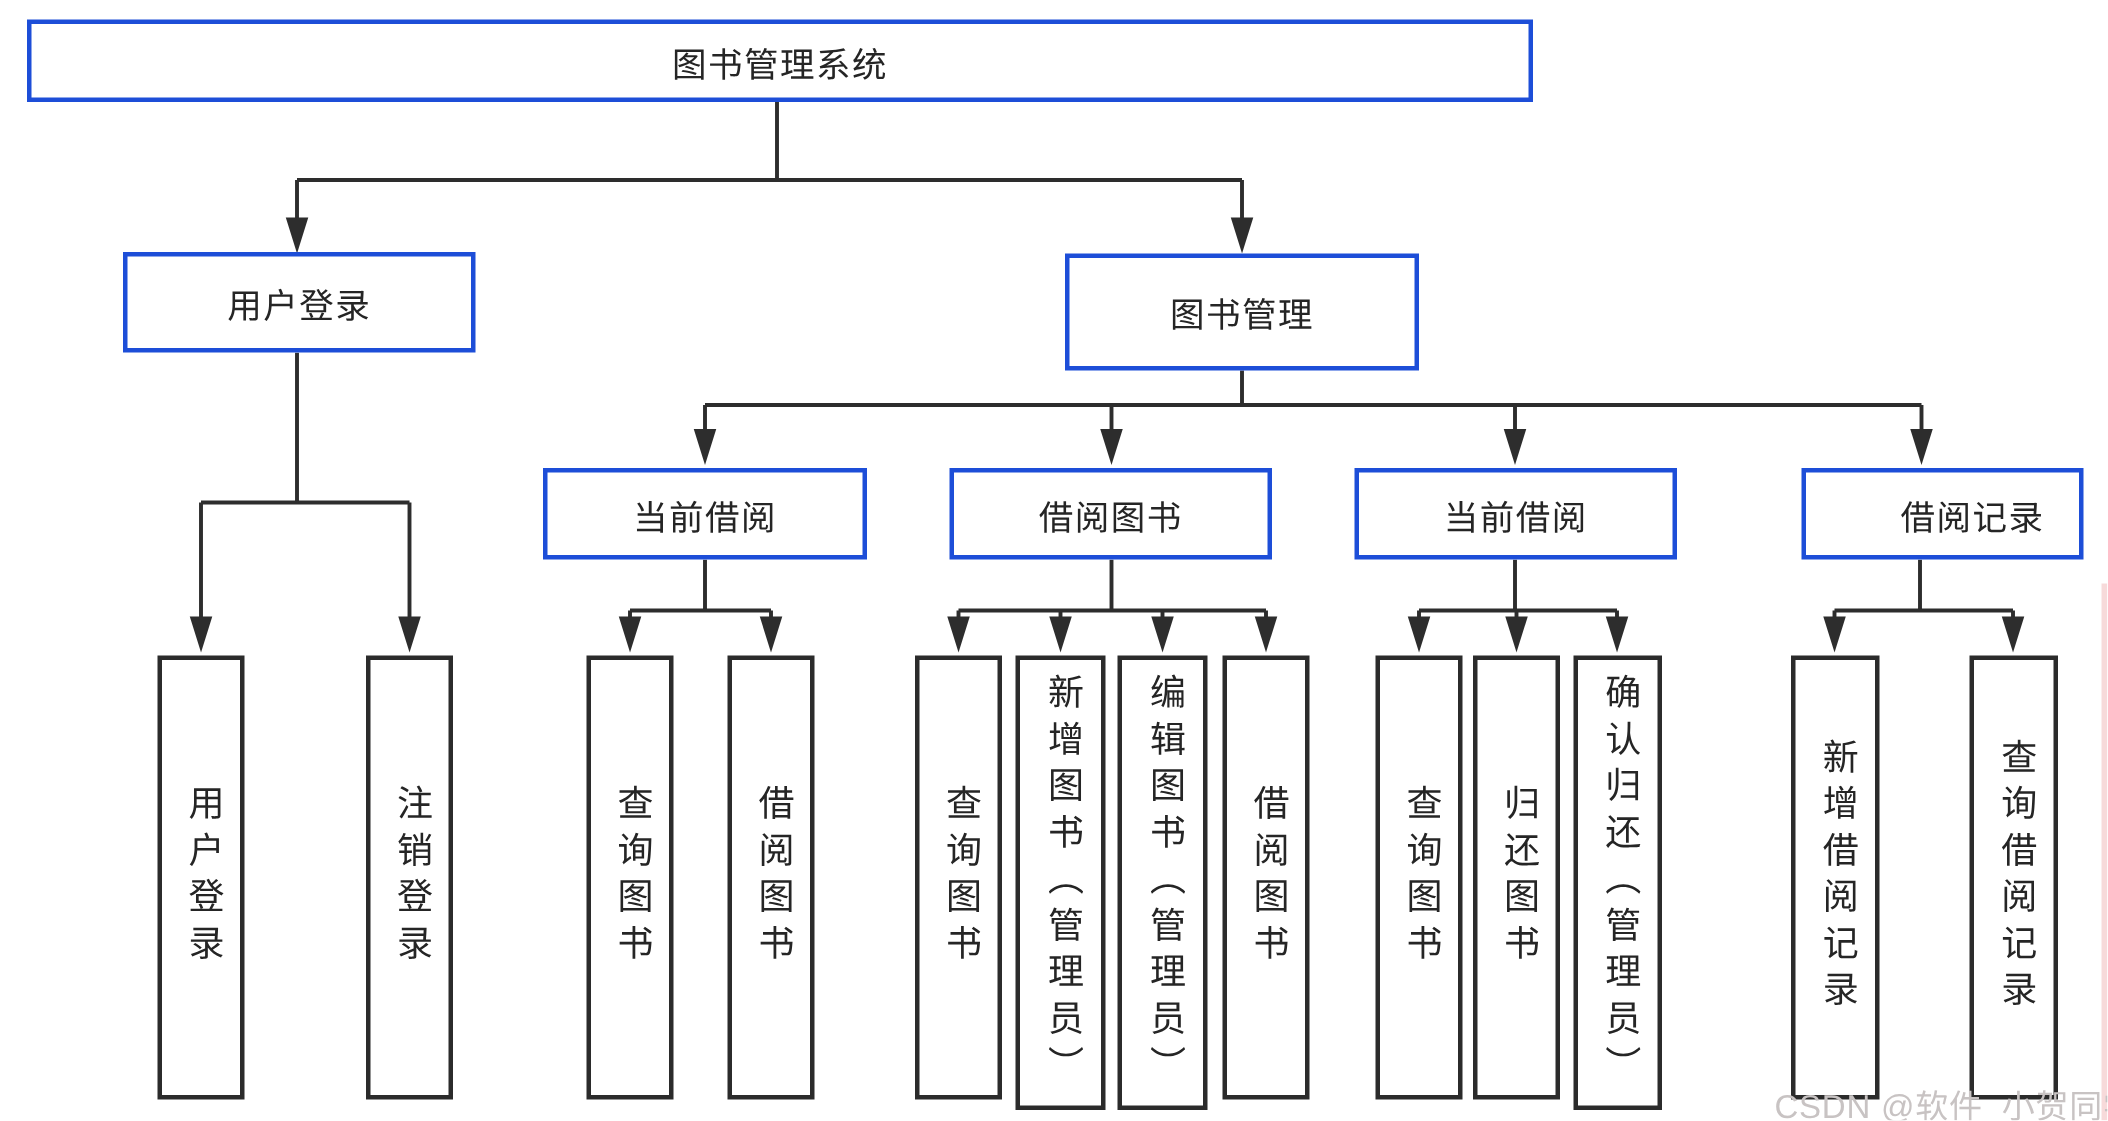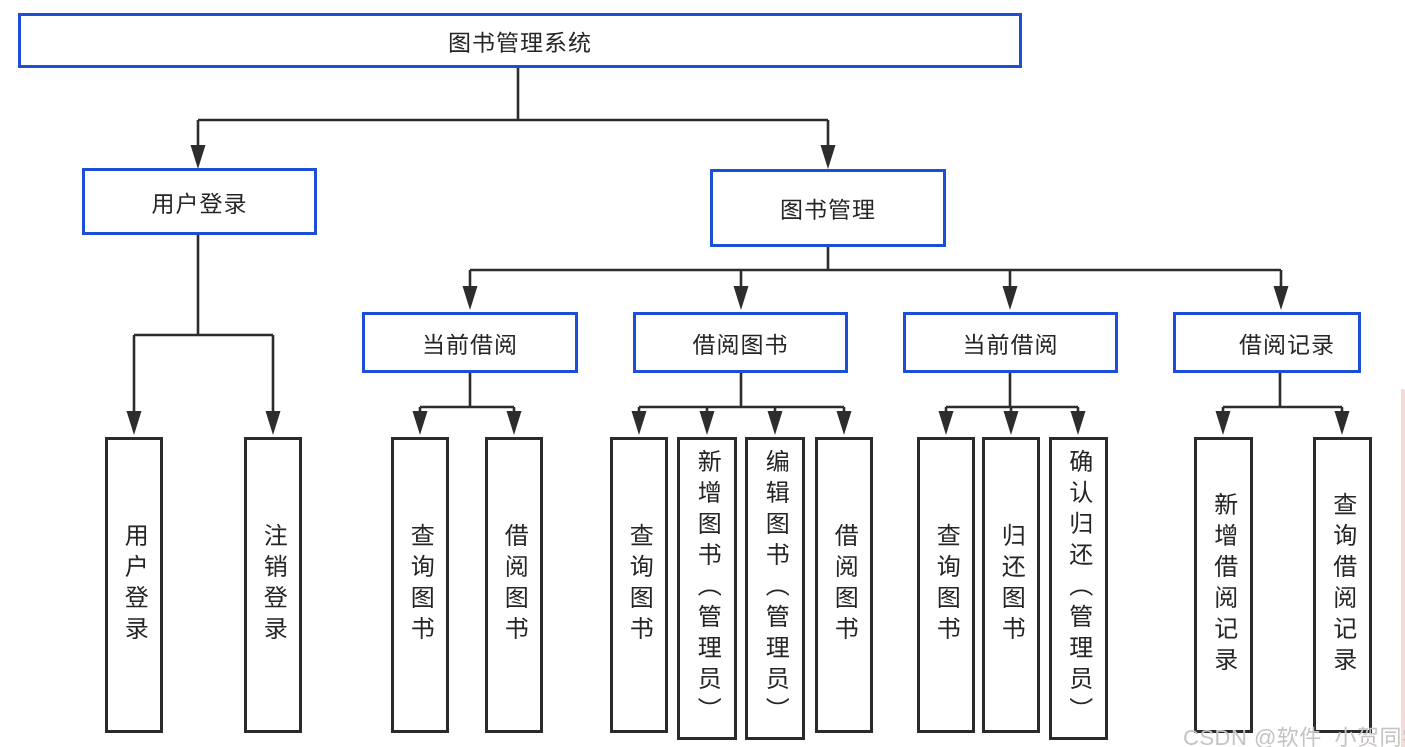--- a/index.html
+++ b/index.html
@@ -82,21 +82,21 @@
   </svg>
 
   <div class="hbox" style="left:18px;top:13px;width:1004px;height:55px;">图书管理系统</div>
 
   <div class="hbox" style="left:82px;top:168px;width:235px;height:67px;">用户登录</div>
   <div class="hbox" style="left:710px;top:169px;width:236px;height:78px;">图书管理</div>
 
   <div class="hbox" style="left:362px;top:312px;width:216px;height:61px;">当前借阅</div>
   <div class="hbox" style="left:633px;top:312px;width:215px;height:61px;">借阅图书</div>
   <div class="hbox" style="left:903px;top:312px;width:215px;height:61px;">当前借阅</div>
-  <div class="hbox" style="left:1173px;top:312px;width:188px;height:61px;padding-left:40px;">借阅记录</div>
+  <div class="hbox" style="left:1201px;top:312px;width:188px;height:61px;padding-left:40px;">借阅记录</div>
 
   <div class="vbox" style="left:105px;top:437px;width:58px;height:296px;">
     <span>用户登录</span>
   </div>
   <div class="vbox" style="left:244px;top:437px;width:58px;height:296px;">
     <span>注销登录</span>
   </div>
 
   <div class="vbox" style="left:391px;top:437px;width:58px;height:296px;">
     <span>查询图书</span>

